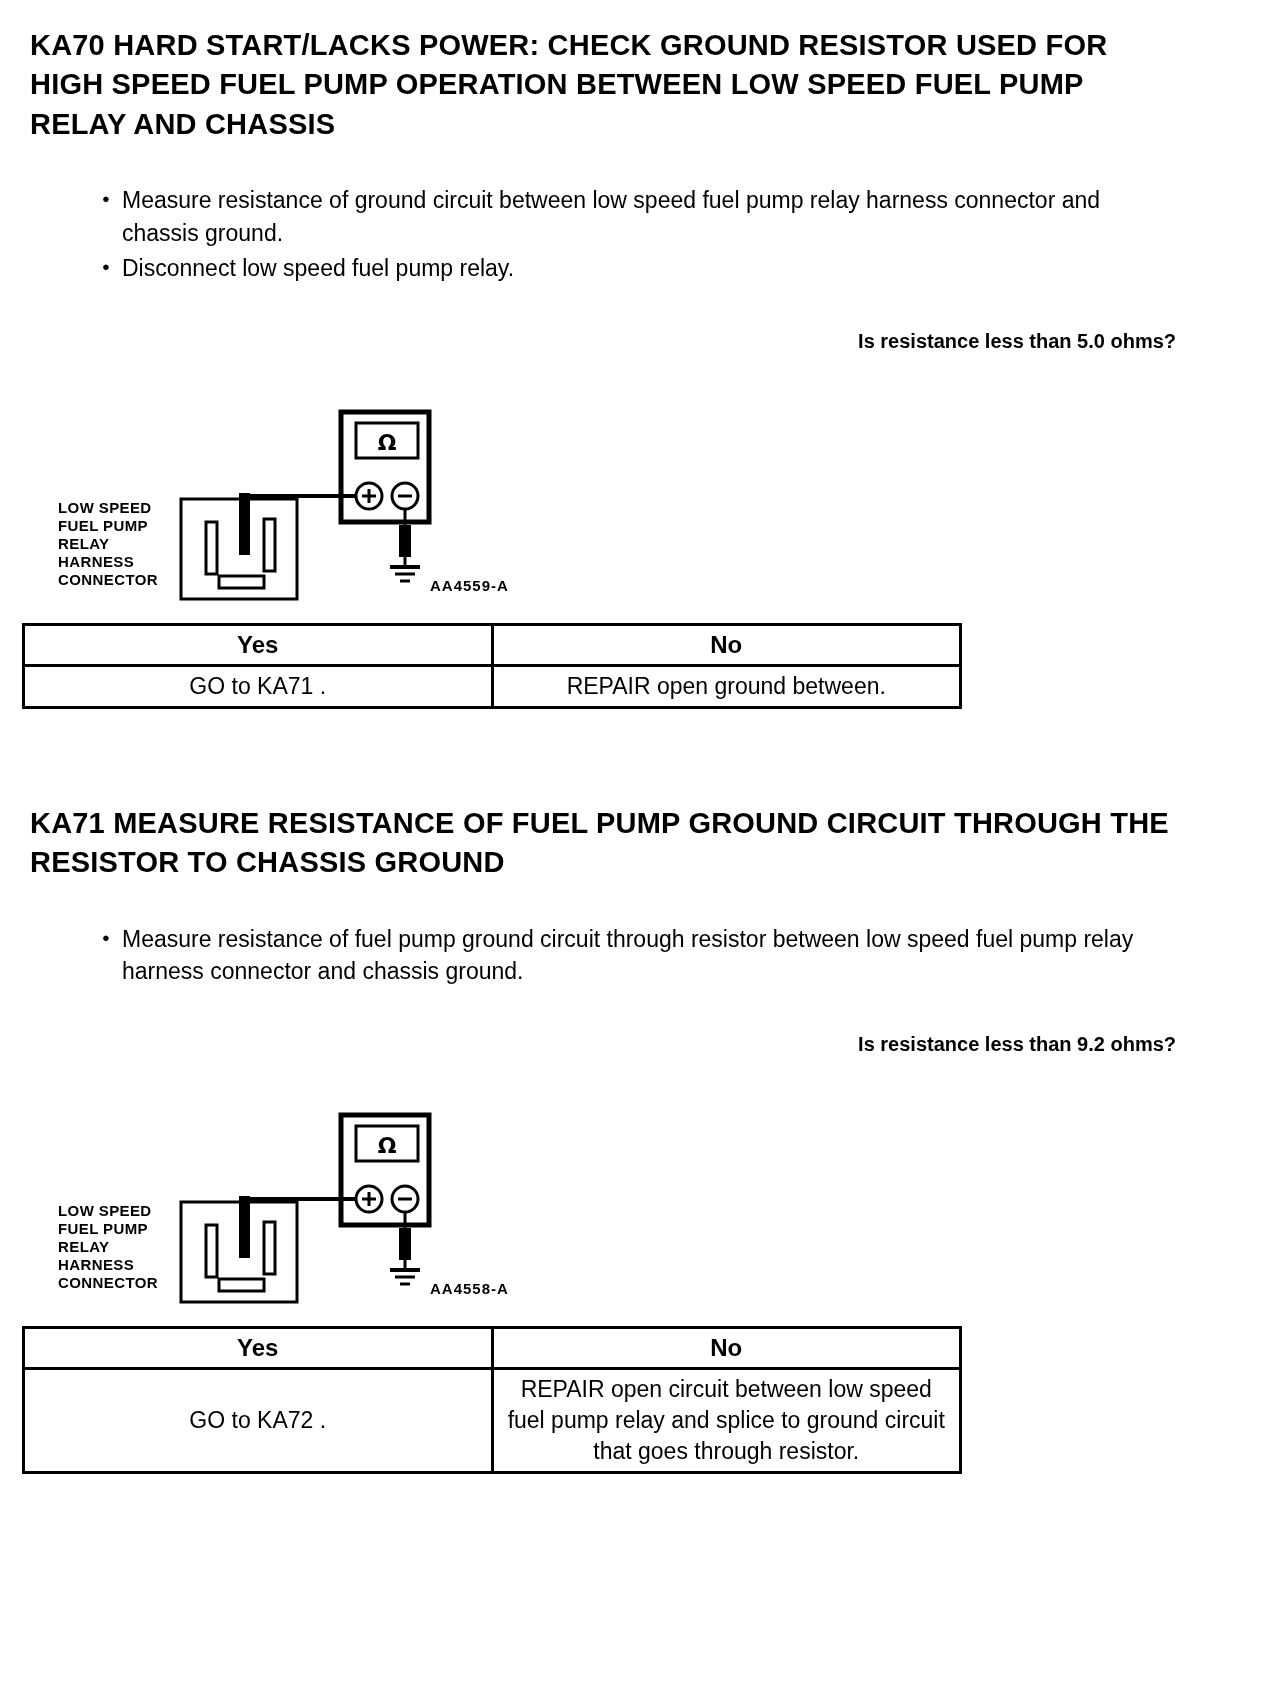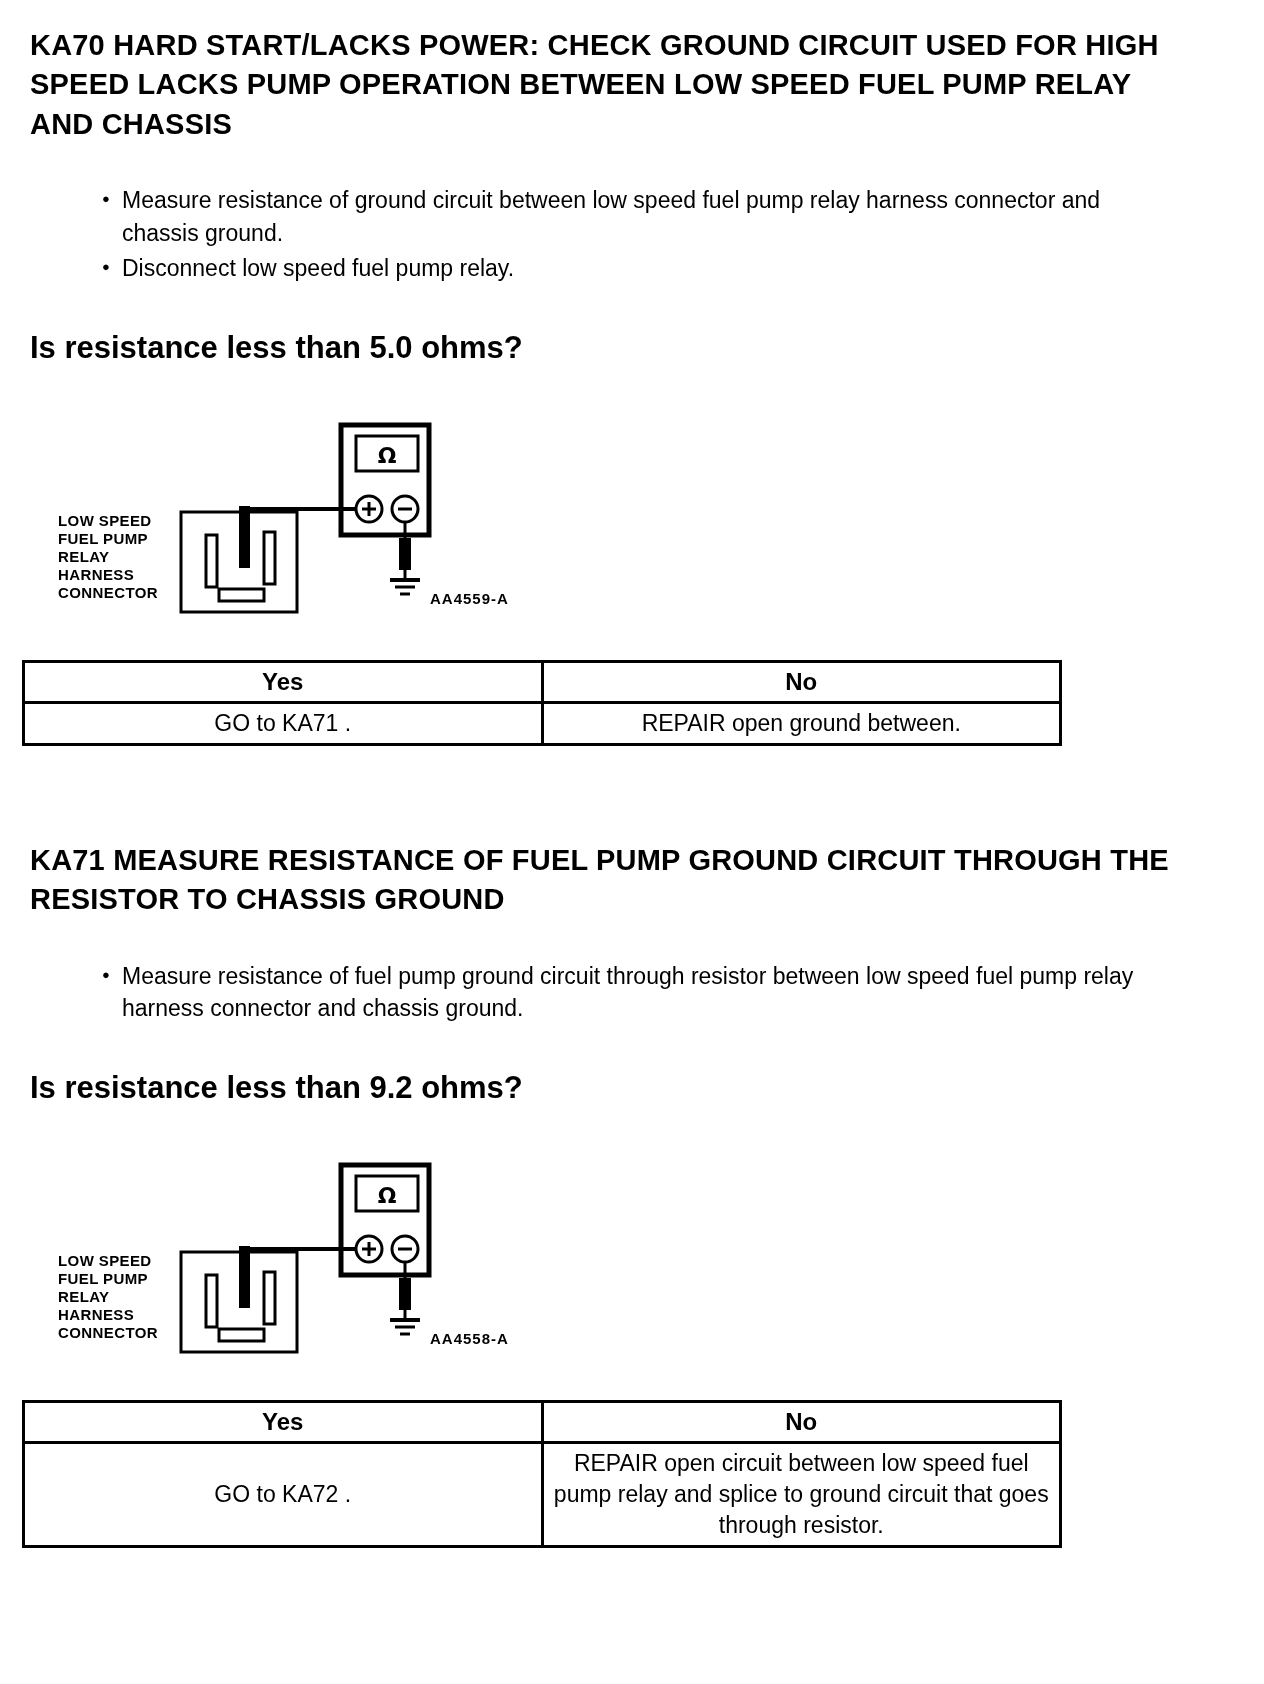--- a/index.html
+++ b/index.html
@@ -17,53 +17,53 @@
 
   .bullets { list-style:none; margin:40px 0 0 50px; }
   .bullets li {
     position:relative; padding-left:42px;
     font-size:23px; line-height:1.4; margin-bottom:3px;
   }
   .bullets li::before {
     content:"●"; position:absolute; left:22px; top:6px; font-size:13px;
   }
 
-  .question { margin-top:46px; font-size:31px; font-weight:700; }
+  .question { margin-top:46px; font-size:20px; font-weight:700;text-align:right; }
 
   .diagram { position:relative; height:214px; margin-top:56px; margin-left:26px; }
   .diagram svg { position:absolute; left:0; top:0; }
   .connector-label {
     position:absolute; left:2px; top:90px;
     font-size:15px; font-weight:700; line-height:18px;
     letter-spacing:0.4px; white-space:pre-line;
   }
   .ohm-text { font:700 22px "DejaVu Sans",sans-serif; text-anchor:middle; fill:#000; }
   .fig-id-text { font:700 15px "Liberation Sans",sans-serif; letter-spacing:1px; fill:#000; }
 
   .decision-table {
-    width:1040px; margin-top:24px; margin-left:-8px;
+    width:940px; margin-top:0; margin-left:-8px;
     border-collapse:collapse; table-layout:fixed;
   }
   .decision-table th, .decision-table td { border:3px solid #000; }
   .decision-table th {
     width:50%; font-size:24px; font-weight:700; text-align:center; padding:5px 4px;
   }
   .decision-table td {
     font-size:23px; line-height:1.35; padding:4px 8px; vertical-align:middle; text-align:center;
   }
 
   .test-section.second { margin-top:95px; }
 </style>
 </head>
 <body>
 
 <div class="page">
 
   <section class="test-section">
-    <h1 class="section-title">KA70 HARD START/LACKS POWER: CHECK GROUND CIRCUIT USED FOR HIGH SPEED LACKS PUMP OPERATION BETWEEN LOW SPEED FUEL PUMP RELAY AND CHASSIS</h1>
+    <h1 class="section-title">KA70 HARD START/LACKS POWER: CHECK GROUND RESISTOR USED FOR HIGH SPEED FUEL PUMP OPERATION BETWEEN LOW SPEED FUEL PUMP RELAY AND CHASSIS</h1>
 
     <ul class="bullets">
       <li>Measure resistance of ground circuit between low speed fuel pump relay harness connector and chassis ground.</li>
       <li>Disconnect low speed fuel pump relay.</li>
     </ul>
 
     <p class="question">Is resistance less than 5.0 ohms?</p>
 
     <div class="diagram">
       <div class="connector-label">LOW SPEED

